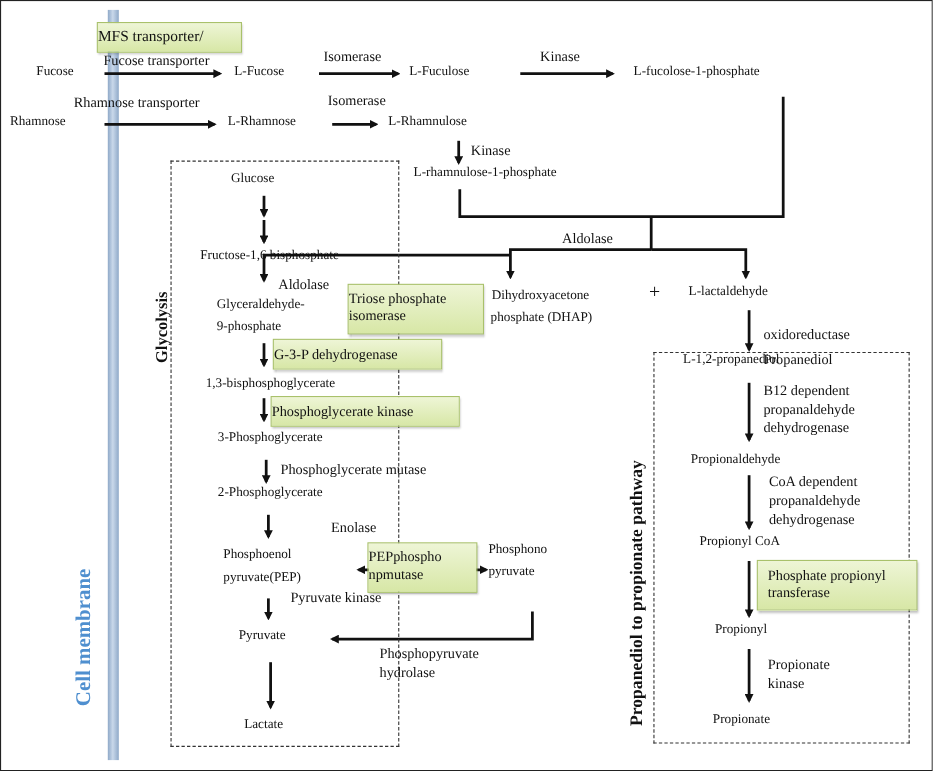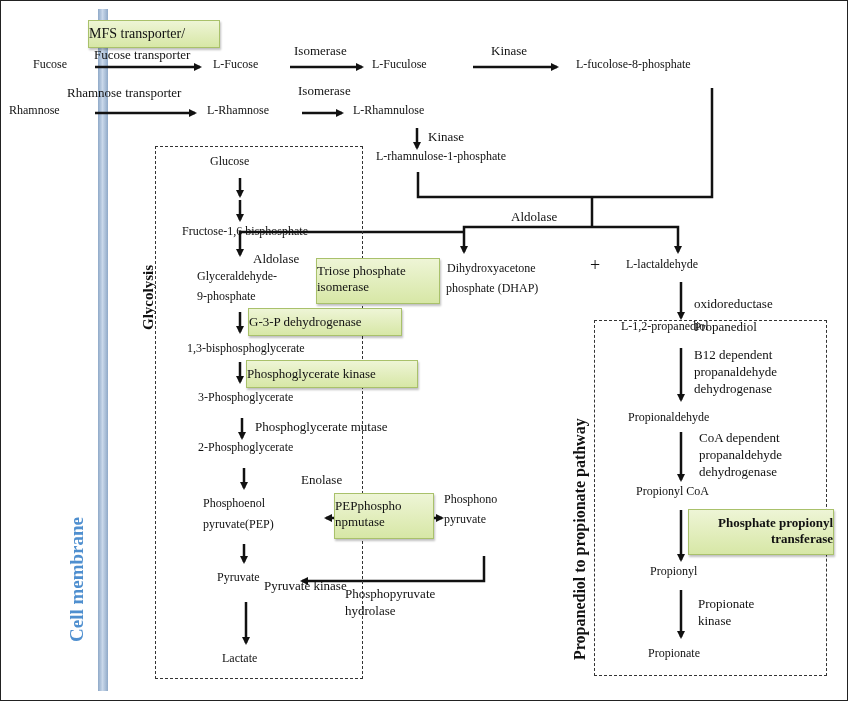--- a/index.html
+++ b/index.html
@@ -70,21 +70,21 @@
 <div class="t m" style="left:33px;top:58px;">Fucose</div>
 <div class="box" style="left:88px;top:20px;width:130px;height:26px;line-height:26px;font-size:14px;"><span>MFS transporter/</span></div>
 <div class="t e" style="left:94px;top:48px;">Fucose transporter</div>
 <div class="t m" style="left:9px;top:104px;">Rhamnose</div>
 <div class="t e" style="left:67px;top:86px;">Rhamnose transporter</div>
 
 <div class="t m" style="left:213px;top:58px;">L-Fucose</div>
 <div class="t e" style="left:294px;top:44px;">Isomerase</div>
 <div class="t m" style="left:372px;top:58px;">L-Fuculose</div>
 <div class="t e" style="left:491px;top:44px;">Kinase</div>
-<div class="t m" style="left:576px;top:58px;">L-fucolose-8-phosphate</div>
+<div class="t m" style="left:576px;top:58px;">L-fucolose-1-phosphate</div>
 
 <div class="t m" style="left:207px;top:104px;">L-Rhamnose</div>
 <div class="t e" style="left:298px;top:84px;">Isomerase</div>
 <div class="t m" style="left:353px;top:104px;">L-Rhamnulose</div>
 <div class="t e" style="left:428px;top:130px;">Kinase</div>
 <div class="t m" style="left:376px;top:150px;">L-rhamnulose-1-phosphate</div>
 
 <div class="t e" style="left:511px;top:210px;">Aldolase</div>
 <div class="t m" style="left:447px;top:262px;">Dihydroxyacetone</div>
 <div class="t m" style="left:446px;top:282px;">phosphate (DHAP)</div>
@@ -110,35 +110,35 @@
 <div class="t m" style="left:198px;top:441px;">2-Phosphoglycerate</div>
 <div class="t e" style="left:261px;top:473px;margin-left:40px;">Enolase</div>
 <div class="t m" style="left:203px;top:497px;">Phosphoenol</div>
 <div class="t m" style="left:203px;top:518px;">pyruvate(PEP)</div>
 <div class="box" style="left:334px;top:493px;width:98px;height:44px;">
   <div style="margin-top:4px;">PEPphospho</div>
   <div>npmutase</div>
 </div>
 <div class="t m" style="left:444px;top:493px;">Phosphono</div>
 <div class="t m" style="left:444px;top:513px;">pyruvate</div>
-<div class="t e" style="left:264px;top:579px;">Pyruvate kinase</div>
+<div class="t e" style="left:264px;top:536px;">Pyruvate kinase</div>
 <div class="t m" style="left:217px;top:571px;">Pyruvate</div>
 <div class="t e" style="left:345px;top:587px;">Phosphopyruvate</div>
 <div class="t e" style="left:345px;top:604px;">hydrolase</div>
 <div class="t m" style="left:222px;top:652px;">Lactate</div>
 
 <div class="t m" style="left:621px;top:320px;">L-1,2-propanediol</div>
 <div class="t e" style="left:694px;top:348px;">B12 dependent</div>
 <div class="t e" style="left:694px;top:365px;">propanaldehyde</div>
 <div class="t e" style="left:694px;top:382px;">dehydrogenase</div>
 <div class="t m" style="left:628px;top:411px;">Propionaldehyde</div>
 <div class="t e" style="left:699px;top:431px;">CoA dependent</div>
 <div class="t e" style="left:699px;top:448px;">propanaldehyde</div>
 <div class="t e" style="left:699px;top:465px;">dehydrogenase</div>
 <div class="t m" style="left:636px;top:485px;">Propionyl CoA</div>
-<div class="box" style="left:688px;top:509px;width:144px;height:44px;text-align:right;font-weight:bold;">
+<div class="box" style="left:688px;top:509px;width:144px;height:44px;text-align:left;">
   <div style="margin:5px 0 0 9px;">Phosphate propionyl</div>
   <div style="margin-left:9px;">transferase</div>
 </div>
 <div class="t m" style="left:650px;top:565px;">Propionyl</div>
 <div class="t e" style="left:698px;top:597px;">Propionate</div>
 <div class="t e" style="left:698px;top:614px;">kinase</div>
 <div class="t m" style="left:648px;top:647px;">Propionate</div>
 
 </body></html>

